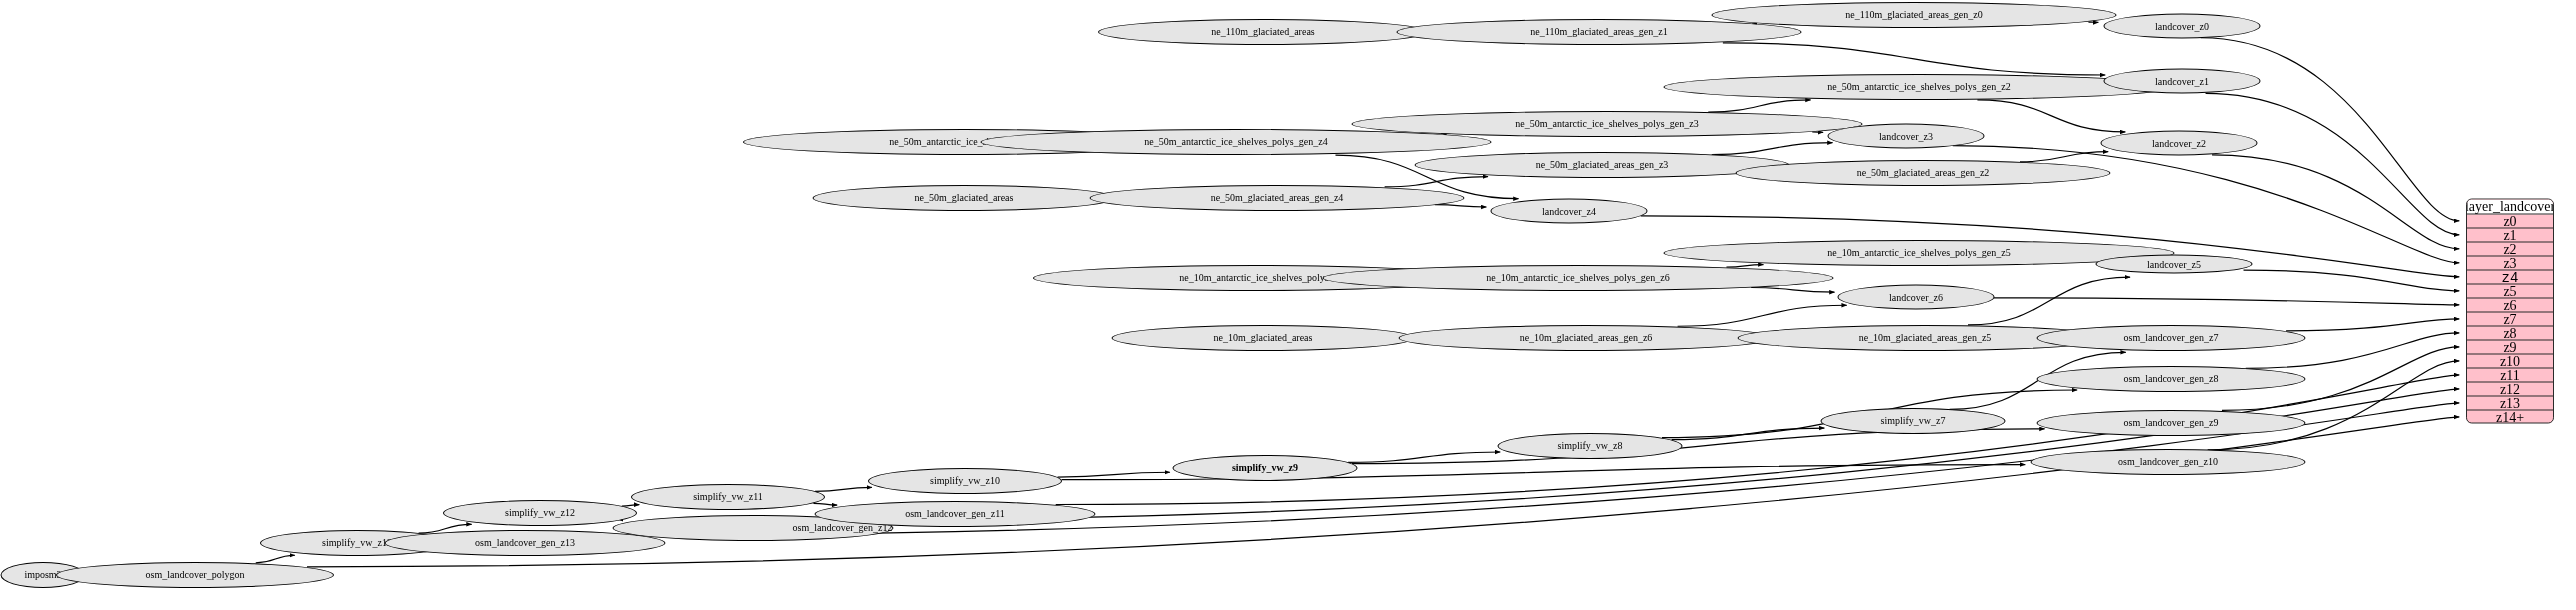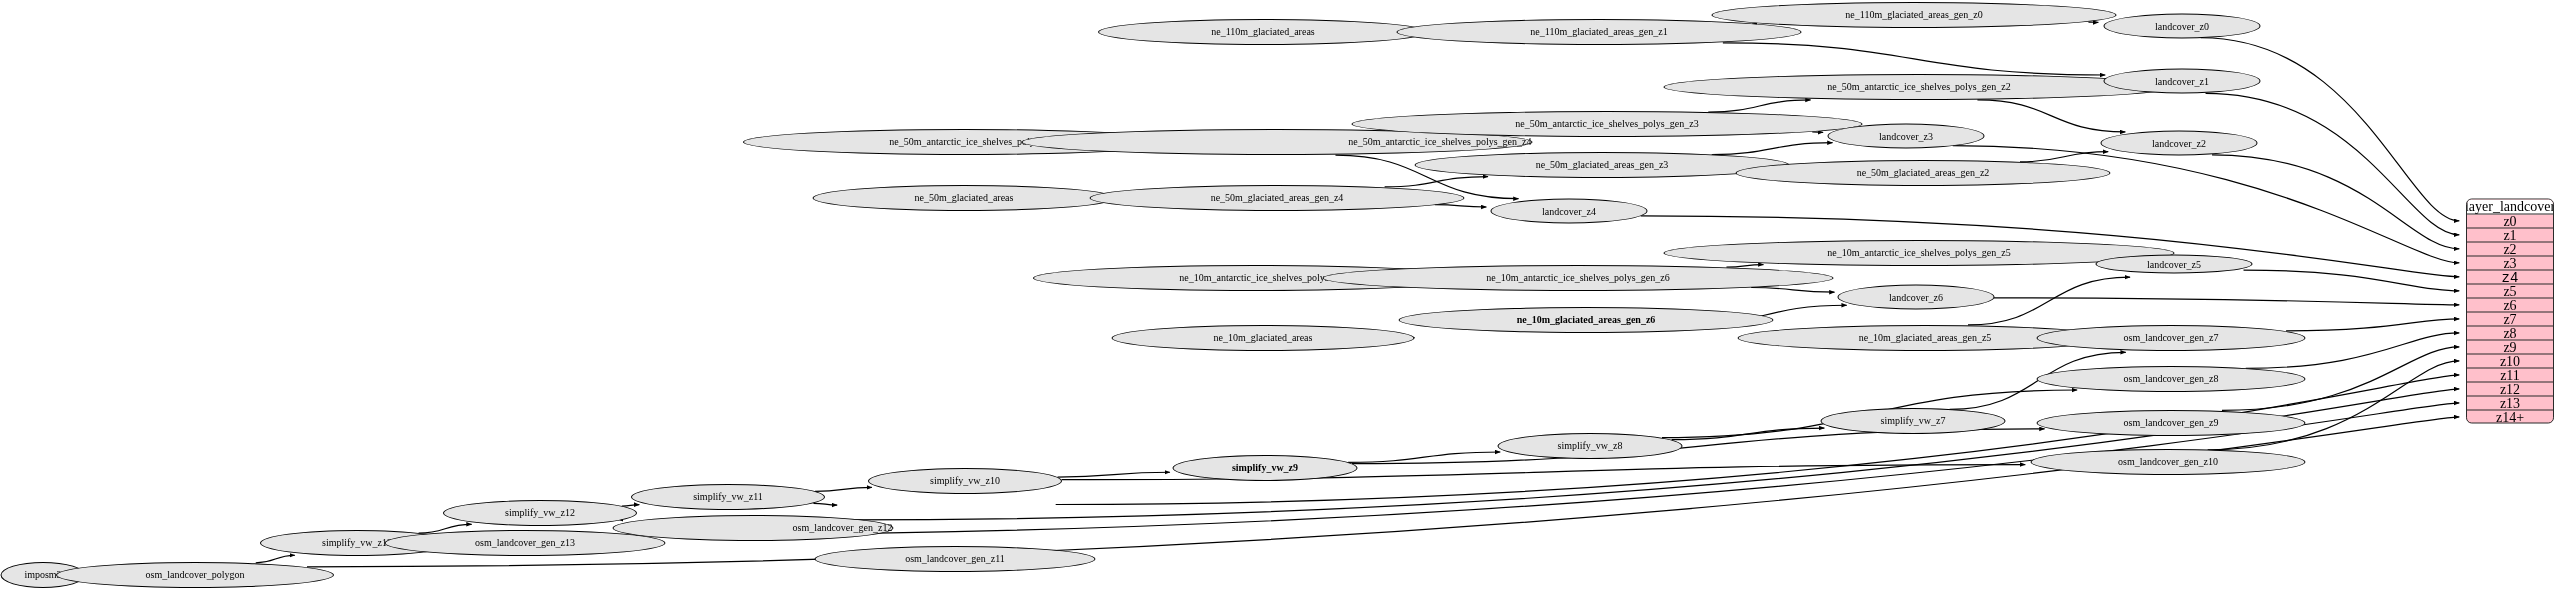--- a/index.html
+++ b/index.html
@@ -131,21 +131,21 @@
       </div>
       <div class="node" style="left: 540px; top: 513px; width: 194px; height: 26px;">
         <span>simplify_vw_z12</span>
       </div>
       <div class="node" style="left: 753px; top: 528px; width: 281px; height: 26px; justify-content: flex-end;">
         <span>osm_landcover_gen_z12</span>
       </div>
       <div class="node" style="left: 728px; top: 497px; width: 194px; height: 26px;">
         <span>simplify_vw_z11</span>
       </div>
-      <div class="node" style="left: 955px; top: 514px; width: 281px; height: 26px; margin-top: 45px;">
+      <div class="node" style="left: 955px; top: 514px; width: 281px; height: 26px;">
         <span>osm_landcover_gen_z11</span>
       </div>
       <div class="node" style="left: 965px; top: 481px; width: 194px; height: 26px;">
         <span>simplify_vw_z10</span>
       </div>
       <div class="node" style="left: 1265px; top: 468px; width: 185px; height: 26px; font-weight: bold;">
         <span>simplify_vw_z9</span>
       </div>
       <div class="node" style="left: 1590px; top: 446px; width: 185px; height: 26px;">
         <span>simplify_vw_z8</span>
@@ -158,21 +158,21 @@
       </div>
       <div class="node" style="left: 1599px; top: 32px; width: 405px; height: 26px;">
         <span>ne_110m_glaciated_areas_gen_z1</span>
       </div>
       <div class="node" style="left: 1914px; top: 15.4px; width: 405px; height: 26px;">
         <span>ne_110m_glaciated_areas_gen_z0</span>
       </div>
       <div class="node" style="left: 964px; top: 142px; width: 442px; height: 26px;">
         <span>ne_50m_antarctic_ice_shelves_polys</span>
       </div>
-      <div class="node" style="left: 1277px; top: 142px; width: 511px; height: 26px; justify-content: flex-end;">
+      <div class="node" style="left: 1236px; top: 142px; width: 511px; height: 26px;">
         <span>ne_50m_antarctic_ice_shelves_polys_gen_z4</span>
       </div>
       <div class="node" style="left: 1607px; top: 124px; width: 511px; height: 26px;">
         <span>ne_50m_antarctic_ice_shelves_polys_gen_z3</span>
       </div>
       <div class="node" style="left: 1919px; top: 87px; width: 511px; height: 26px;">
         <span>ne_50m_antarctic_ice_shelves_polys_gen_z2</span>
       </div>
       <div class="node" style="left: 964px; top: 198px; width: 303px; height: 26px;">
         <span>ne_50m_glaciated_areas</span>
@@ -191,21 +191,21 @@
       </div>
       <div class="node" style="left: 1578px; top: 278px; width: 511px; height: 26px;">
         <span>ne_10m_antarctic_ice_shelves_polys_gen_z6</span>
       </div>
       <div class="node" style="left: 1919px; top: 253px; width: 511px; height: 26px; text-align: center;">
         <span>ne_10m_antarctic_ice_shelves_polys_gen_z5</span>
       </div>
       <div class="node" style="left: 1263px; top: 338px; width: 303px; height: 26px;">
         <span>ne_10m_glaciated_areas</span>
       </div>
-      <div class="node" style="left: 1586px; top: 320px; width: 375px; height: 26px; font-weight: bold;">
+      <div class="node" style="left: 1586px; top: 338px; width: 375px; height: 26px;">
         <span>ne_10m_glaciated_areas_gen_z6</span>
       </div>
       <div class="node" style="left: 1925px; top: 338px; width: 375px; height: 26px;">
         <span>ne_10m_glaciated_areas_gen_z5</span>
       </div>
       <div class="node" style="left: 2182px; top: 26px; width: 157px; height: 25px;">
         <span>landcover_z0</span>
       </div>
       <div class="node" style="left: 2182px; top: 81px; width: 157px; height: 25px;">
         <span>landcover_z1</span>

